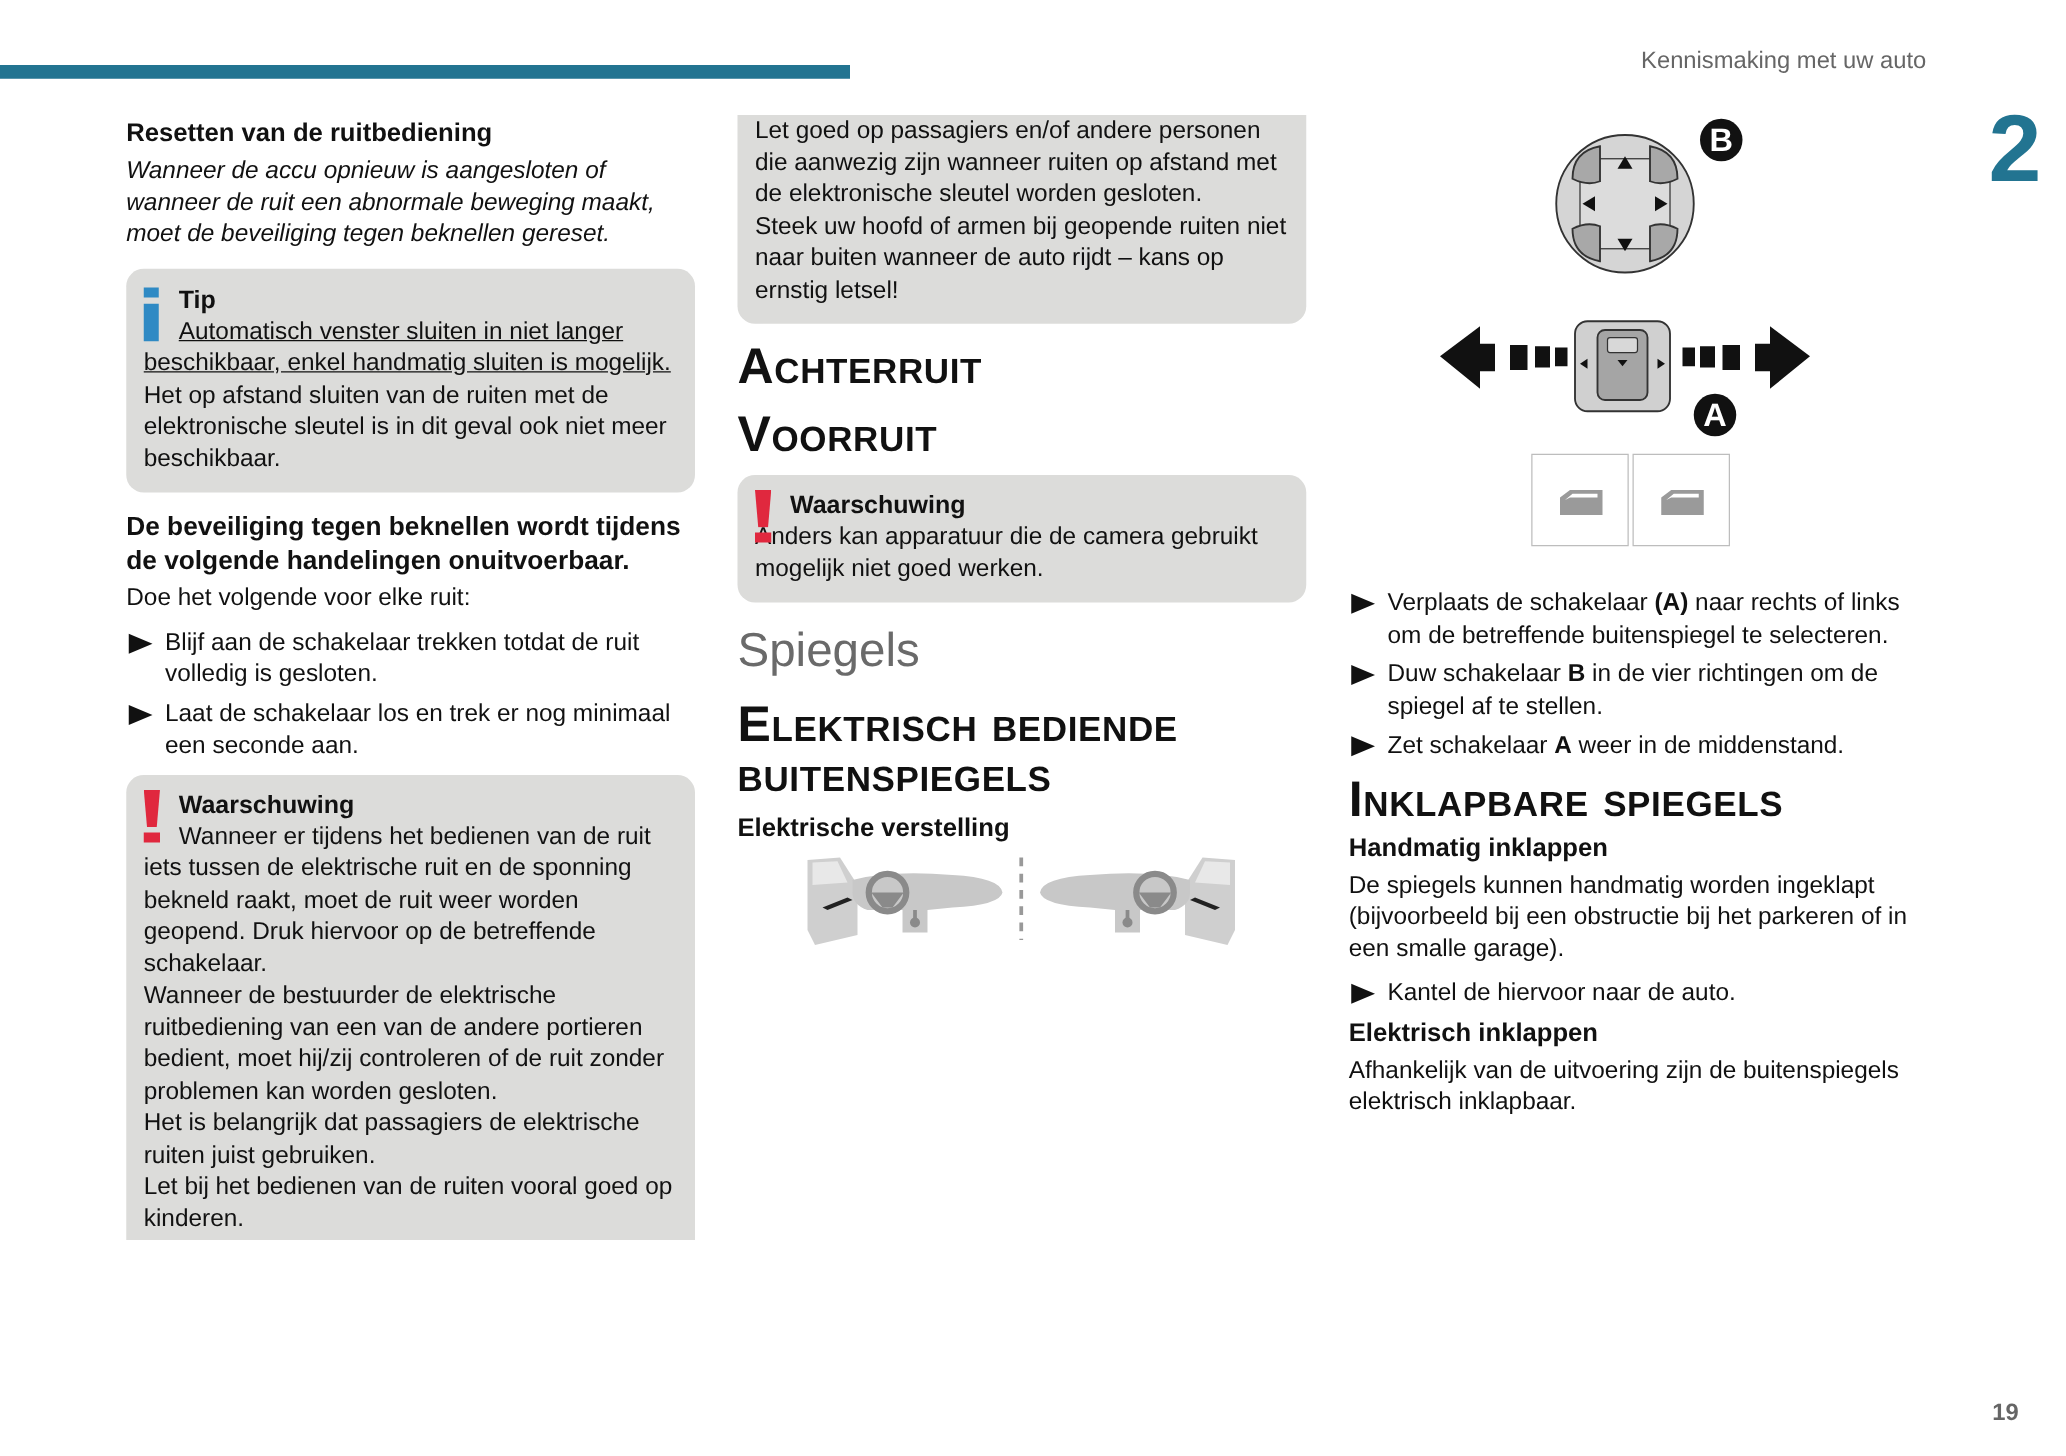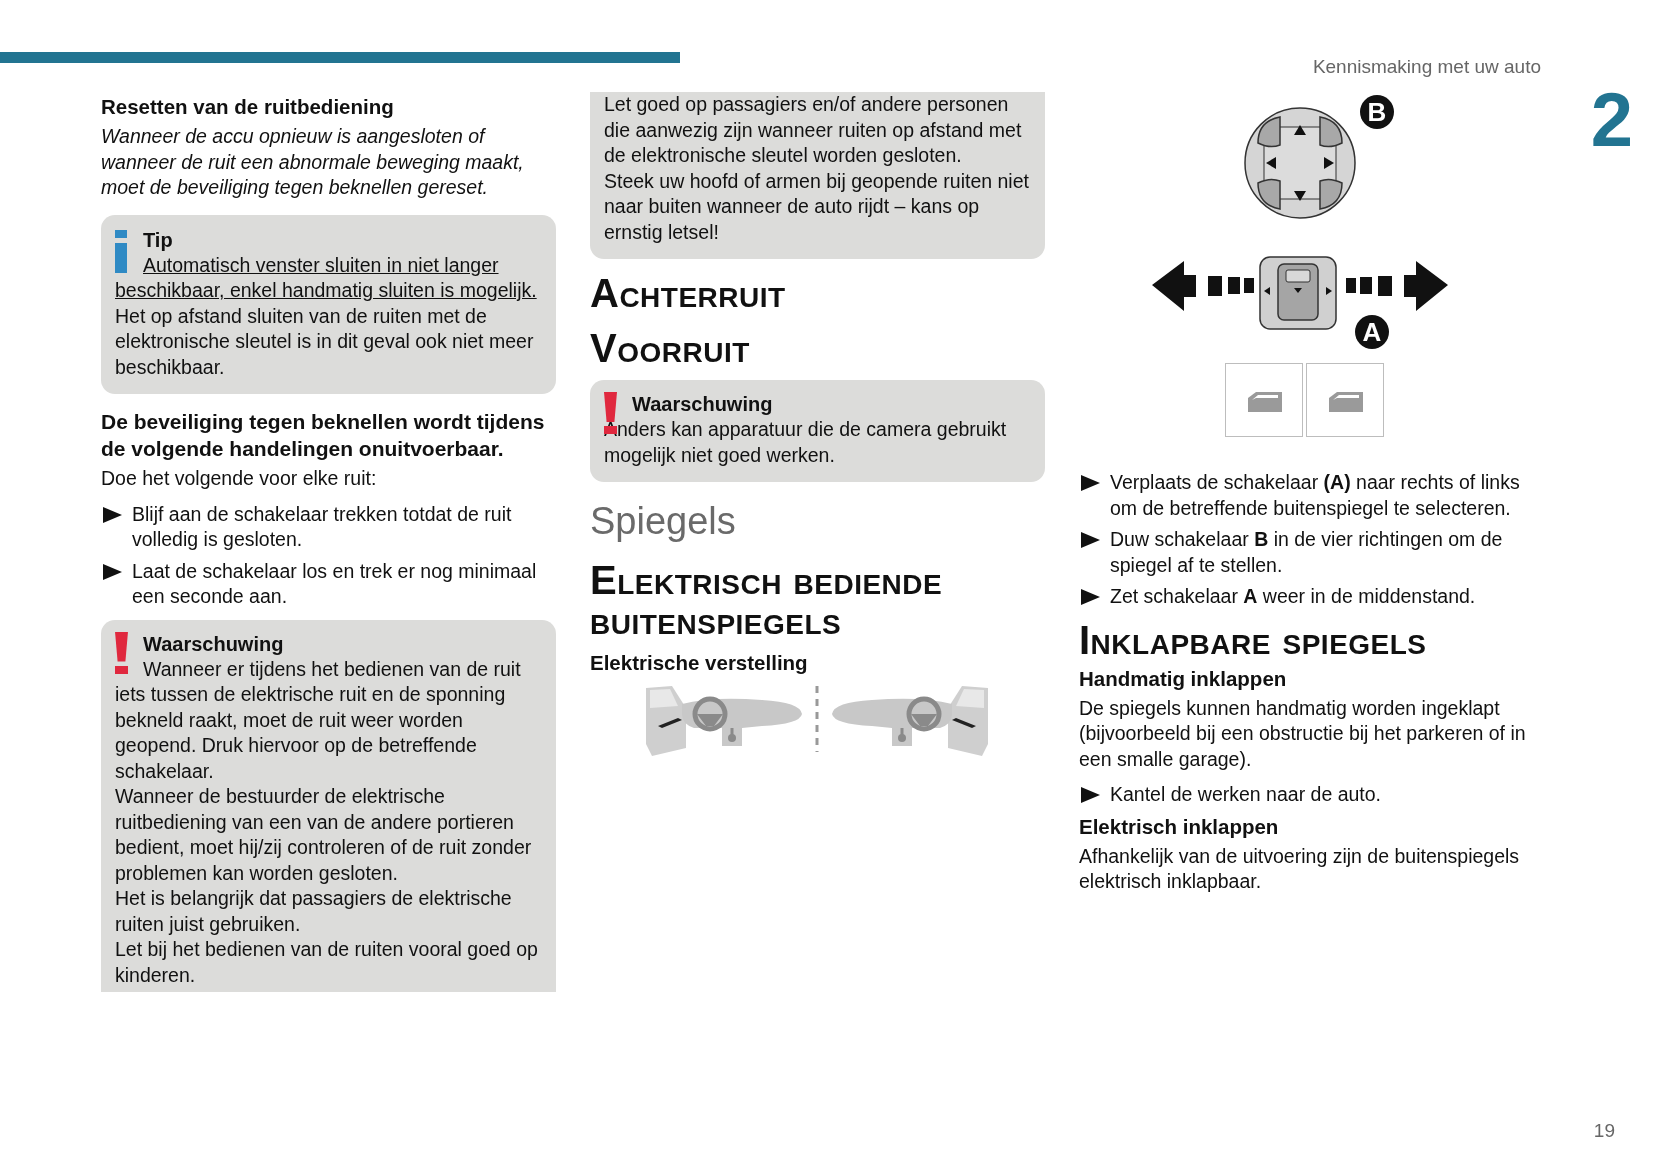--- a/index.html
+++ b/index.html
@@ -1,22 +1,22 @@
 <!DOCTYPE html>
 <html><head>
 <meta charset="utf-8">
 <style>
   * { box-sizing: border-box; margin: 0; padding: 0; }
   html, body { width: 1653px; height: 1165px; background: #ffffff; overflow: hidden; }
   body { position: relative; font-family: "Liberation Sans", sans-serif; color: #111; }
 
   .top-bar { position: absolute; left: 0; top: 52px; width: 680px; height: 11px; background: #227491; }
-  .running-header { position: absolute; right: 112px; top: 56px; font-size: 19px; color: #666; }
+  .running-header { position: absolute; right: 112px; top: 38px; font-size: 19px; color: #666; }
   .chapter-num { position: absolute; right: 20px; top: 82px; font-size: 76px; font-weight: bold; color: #227491; line-height: 1; }
-  .page-num { position: absolute; right: 38px; top: 1120px; font-size: 19px; font-weight: normal; color: #666; }
+  .page-num { position: absolute; right: 38px; top: 1120px; font-size: 19px; font-weight: bold; color: #666; }
 
   .col { position: absolute; top: 92px; }
   .col1 { left: 101px; width: 455px; }
   .col2 { left: 590px; width: 455px; }
   .col3 { left: 1079px; width: 460px; }
 
   p, li, .box-text { font-size: 19.5px; line-height: 25.5px; }
   .h-bold { font-size: 20.5px; font-weight: bold; line-height: 26px; }
   .h-bold-lg { font-size: 21px; font-weight: bold; line-height: 27px; }
   .smallcaps { font-size: 40px; font-weight: bold; font-variant: small-caps; letter-spacing: 0.5px; line-height: 40px; }
@@ -189,19 +189,19 @@
   <ul class="bullets">
     <li><span class="tri"></span><span>Verplaats de schakelaar </span><b>(A)</b><span> naar rechts of links om de betreffende buitenspiegel te selecteren.</span></li>
     <li><span class="tri"></span><span>Duw schakelaar </span><b>B</b><span> in de vier richtingen om de spiegel af te stellen.</span></li>
     <li><span class="tri"></span><span>Zet schakelaar </span><b>A</b><span> weer in de middenstand.</span></li>
   </ul>
 
   <div class="smallcaps" style="margin-top:10px;">Inklapbare spiegels</div>
   <div class="h-bold" style="margin-top:6px;">Handmatig inklappen</div>
   <p style="margin-top:4px;">De spiegels kunnen handmatig worden ingeklapt (bijvoorbeeld bij een obstructie bij het parkeren of in een smalle garage).</p>
   <ul class="bullets" style="margin-top:10px;">
-    <li><span class="tri"></span><span>Kantel de werken naar de auto.</span></li>
+    <li><span class="tri"></span><span>Kantel de hiervoor naar de auto.</span></li>
   </ul>
   <div class="h-bold" style="margin-top:6px;">Elektrisch inklappen</div>
   <p style="margin-top:4px;">Afhankelijk van de uitvoering zijn de buitenspiegels elektrisch inklapbaar.</p>
 </div>
 
 <div class="page-num">19</div>
 
 </body></html>

